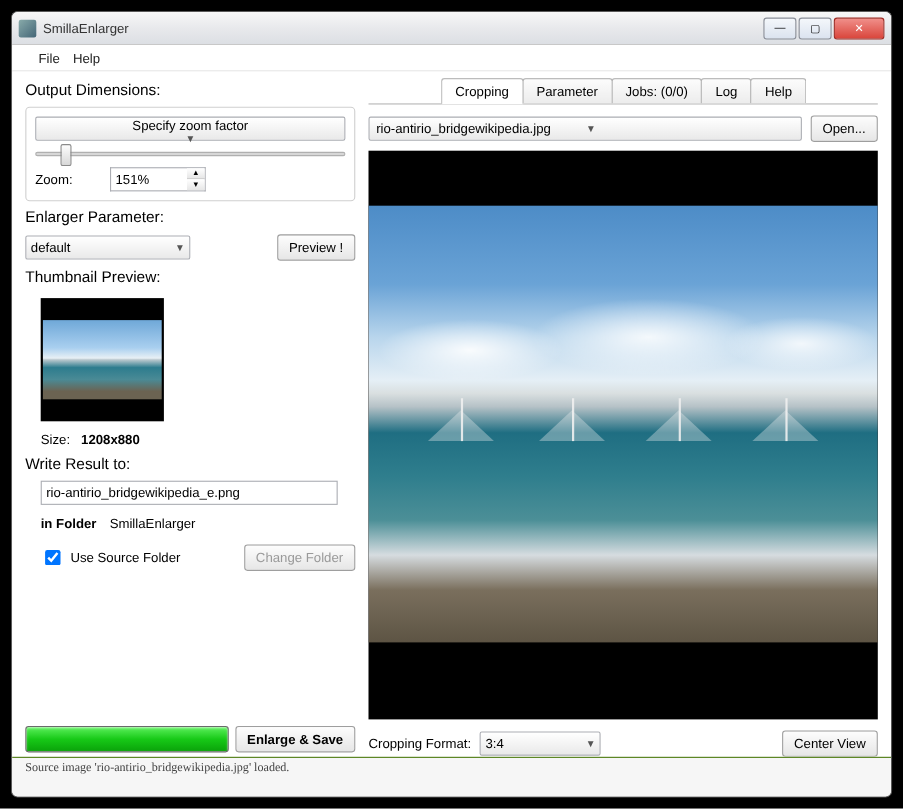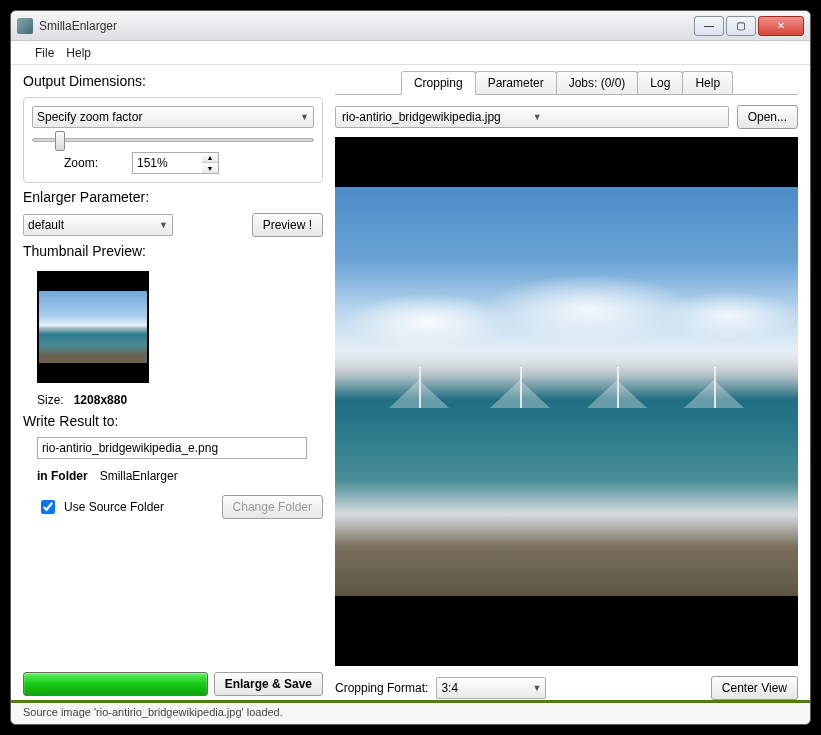--- a/index.html
+++ b/index.html
@@ -89,21 +89,21 @@
   .slider-row { display:flex; align-items:center; gap:6px; margin-top:10px;}
   .slider-track {
     flex:1; height:4px; background:#d7d7d7; border:1px solid #b0b0b0; border-radius:2px; position:relative;
   }
   .slider-thumb {
     position:absolute; top:-8px; left:8%;
     width:10px; height:20px; background:linear-gradient(to bottom,#fdfdfd,#d8d8d8);
     border:1px solid #8a8a8a; border-radius:2px;
   }
   .zoom-row { display:flex; align-items:center; gap:8px; margin-top:10px;}
-  .zoom-row label { width:60px;margin-left:32px;}
+  .zoom-row label { width:60px;}
   input.textbox {
     border:1px solid #abadb3; height:22px; padding:0 4px; font-size:12px; background:#fff;
   }
   .spinner { display:flex; }
   .spin-btns { display:flex; flex-direction:column; border:1px solid #abadb3; border-left:none;}
   .spin-btns div { width:16px; height:10px; font-size:7px; display:flex;align-items:center;justify-content:center; background:linear-gradient(to bottom,#fff,#e6e6e6); cursor:pointer;}
   .spin-btns div:first-child{border-bottom:1px solid #c7c7c7;}
   .row { display:flex; align-items:center; gap:8px;}
   button.btn {
     height:24px; padding:0 10px;
@@ -164,22 +164,22 @@
   .bridge {
     position:absolute; top:44%; left:8%; right:8%; height:10%;
   }
   .pylon { position:absolute; bottom:0; width:2px; background:rgba(240,240,240,0.9); height:100%;}
   .cables { position:absolute; bottom:0; width:0;height:0;
     border-left:30px solid transparent; border-right:30px solid transparent;
     border-bottom:28px solid rgba(240,240,240,0.35);}
   .crop-row { display:flex; align-items:center; gap:8px; margin-top:6px;}
   .crop-row .combo-btn{ width:110px;}
   .statusbar {
-    height:24px; border-top:3px solid #4d7c0f;
-    padding:3px 12px; font-size:11px; color:#444; background:#f6f6f6;
+    height:36px; border-top:1px solid #4d7c0f;
+    padding:3px 12px; font-size:11px; color:#444; background:#f6f6f6;font-family:Liberation Serif, serif;
   }
   .chev { font-size:9px; color:#555;}
 </style>
 </head>
 <body>
 
 <div class="window">
 
   <div class="titlebar">
     <div class="titlebar-icon"></div>
@@ -195,21 +195,21 @@
     <span class="menubar-item">File</span>
     <span class="menubar-item">Help</span>
   </div>
 
   <div class="content">
 
     <div class="left-panel">
 
       <h3 class="section">Output Dimensions:</h3>
       <div class="groupbox">
-        <div class="combo-btn" style="display:flex;justify-content:space-between;align-items:center;">
+        <div class="combo-btn" style="display:flex;justify-content:space-between;align-items:center;flex-direction:column;">
           <span>Specify zoom factor</span>
           <span class="chev">▼</span>
         </div>
         <div class="slider-row">
           <div class="slider-track">
             <div class="slider-thumb"></div>
           </div>
         </div>
         <div class="zoom-row">
           <label>Zoom:</label>

